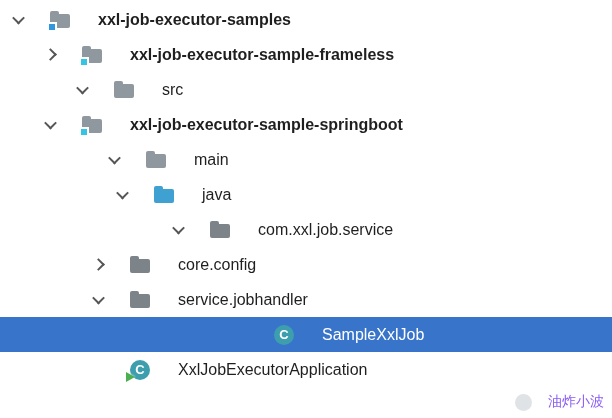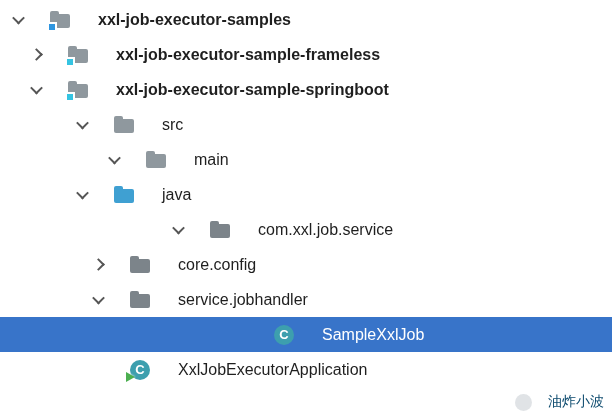--- a/index.html
+++ b/index.html
@@ -20,24 +20,24 @@
     color: #1f1f1f;
     white-space: nowrap;
     cursor: default;
     gap: 20px;
   }
   .row.bold .label { font-weight: bold; }
   .row.selected { background: var(--selection, #3874c9); color: #ffffff; }
 
   
   .lvl0 { padding-left: 6px; }
-  .lvl1 { padding-left: 24px; }
+  .lvl1 { padding-left: 38px; }
   .lvl2 { padding-left: 70px; }
   .lvl3 { padding-left: 102px; text-align: right; }
-  .lvl4 { padding-left: 70px; }
+  .lvl4 { padding-left: 110px; }
   .lvl5 { padding-left: 166px; }
   .lvl6 { padding-left: 86px; }
   .lvl7 { padding-left: 230px; }
 
   
   .chev {
     width: 24px; height: 24px; flex: 0 0 24px;
     display: flex; align-items: center; justify-content: center;
   }
   .chev::before {
@@ -92,21 +92,21 @@
     border-bottom: 5px solid transparent;
     filter: drop-shadow(0 0 1px #ffffff);
   }
 
   .label { line-height: 35px; }
 
   
   .watermark {
     position: absolute; right: 8px; bottom: 7px;
     display: flex; align-items: center; gap: 16px;
-    color: #0c4a6e; font-size: 14px;
+    color: #8b5cf6; font-size: 14px;
   }
   .wm-logo {
     width: 17px; height: 17px; border-radius: 50%;
     background: #c7ccd1; opacity: 0.55;
   }
 </style>
 </head>
 <body>
 
 <div class="tree">
@@ -120,32 +120,32 @@
   </div>
 
   <div class="row lvl1 bold">
     <span class="chev right"></span>
     <span class="icon folder plain module">
         <span class="overlay"></span>
       </span>
     <span class="label">xxl-job-executor-sample-frameless</span>
   </div>
 
+  <div class="row lvl2">
+    <span class="chev down"></span>
+    <span class="icon folder plain"></span>
+    <span class="label">src</span>
+  </div>
+
   <div class="row lvl1 bold">
     <span class="chev down"></span>
     <span class="icon folder plain module">
         <span class="overlay"></span>
       </span>
     <span class="label">xxl-job-executor-sample-springboot</span>
-  </div>
-
-  <div class="row lvl2">
-    <span class="chev down"></span>
-    <span class="icon folder plain"></span>
-    <span class="label">src</span>
   </div>
 
   <div class="row lvl3">
     <span class="chev down"></span>
     <span class="icon folder plain"></span>
     <span class="label">main</span>
   </div>
 
   <div class="row lvl4">
     <span class="chev down"></span>

